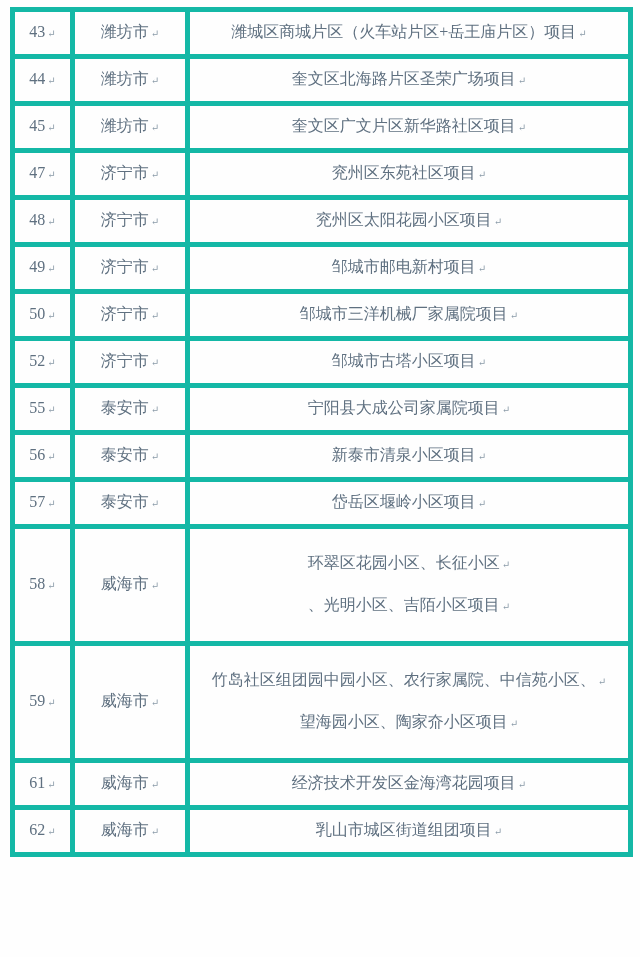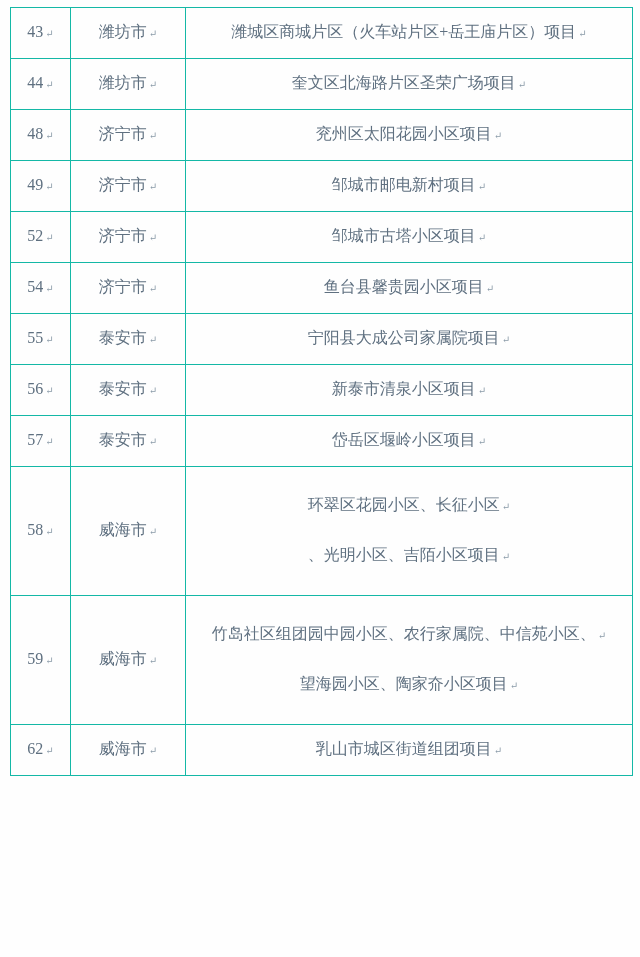--- a/index.html
+++ b/index.html
@@ -17,41 +17,41 @@
   }
   table.doc-table {
     position: absolute;
     left: 10px;
     top: 7px;
     width: 623px;
     border-collapse: collapse;
     table-layout: fixed;
   }
   table.doc-table td {
-    border: 1px solid #14b8a6;
+    border: 5px solid #14b8a6;
     text-align: center;
     vertical-align: middle;
     color: #5f7080;
     font-size: 16px;
     line-height: 40px;
     padding: 0;
     overflow: hidden;
     white-space: nowrap;
   }
   table.doc-table tr {
     height: 41px;
   }
   table.doc-table tr.multiline {
     height: auto;
   }
   table.doc-table tr.multiline td {
     padding: 14px 0;
   }
   .pline {
-    line-height: 48px;
+    line-height: 40px;
     white-space: nowrap;
   }
   .pmark {
     font-size: 10px;
     color: #8a9aa8;
     margin-left: 2px;
     vertical-align: baseline;
   }
   .col-num  { width: 60px; }
   .col-city { width: 115px; }
@@ -75,45 +75,59 @@
           </td>
         </tr>
         <tr>
           <td>44<span class="pmark">↵</span></td>
           <td>潍坊市<span class="pmark">↵</span></td>
           <td>
             <div class="pline">奎文区北海路片区圣荣广场项目<span class="pmark">↵</span></div>
           </td>
         </tr>
         <tr>
+          <td>45<span class="pmark">↵</span></td>
+          <td>潍坊市<span class="pmark">↵</span></td>
+          <td>
+            <div class="pline">奎文区广文片区新华路社区项目<span class="pmark">↵</span></div>
+          </td>
+        </tr>
+        <tr>
+          <td>47<span class="pmark">↵</span></td>
+          <td>济宁市<span class="pmark">↵</span></td>
+          <td>
+            <div class="pline">兖州区东苑社区项目<span class="pmark">↵</span></div>
+          </td>
+        </tr>
+        <tr>
           <td>48<span class="pmark">↵</span></td>
           <td>济宁市<span class="pmark">↵</span></td>
           <td>
             <div class="pline">兖州区太阳花园小区项目<span class="pmark">↵</span></div>
           </td>
         </tr>
         <tr>
           <td>49<span class="pmark">↵</span></td>
           <td>济宁市<span class="pmark">↵</span></td>
           <td>
             <div class="pline">邹城市邮电新村项目<span class="pmark">↵</span></div>
           </td>
         </tr>
         <tr>
+          <td>50<span class="pmark">↵</span></td>
+          <td>济宁市<span class="pmark">↵</span></td>
+          <td>
+            <div class="pline">邹城市三洋机械厂家属院项目<span class="pmark">↵</span></div>
+          </td>
+        </tr>
+        <tr>
           <td>52<span class="pmark">↵</span></td>
           <td>济宁市<span class="pmark">↵</span></td>
           <td>
             <div class="pline">邹城市古塔小区项目<span class="pmark">↵</span></div>
-          </td>
-        </tr>
-        <tr>
-          <td>54<span class="pmark">↵</span></td>
-          <td>济宁市<span class="pmark">↵</span></td>
-          <td>
-            <div class="pline">鱼台县馨贵园小区项目<span class="pmark">↵</span></div>
           </td>
         </tr>
         <tr>
           <td>55<span class="pmark">↵</span></td>
           <td>泰安市<span class="pmark">↵</span></td>
           <td>
             <div class="pline">宁阳县大成公司家属院项目<span class="pmark">↵</span></div>
           </td>
         </tr>
         <tr>
@@ -140,20 +154,27 @@
         </tr>
         <tr class="multiline">
           <td>59<span class="pmark">↵</span></td>
           <td>威海市<span class="pmark">↵</span></td>
           <td>
             <div class="pline">竹岛社区组团园中园小区、农行家属院、中信苑小区、<span class="pmark">↵</span></div>
             <div class="pline">望海园小区、陶家夼小区项目<span class="pmark">↵</span></div>
           </td>
         </tr>
         <tr>
+          <td>61<span class="pmark">↵</span></td>
+          <td>威海市<span class="pmark">↵</span></td>
+          <td>
+            <div class="pline">经济技术开发区金海湾花园项目<span class="pmark">↵</span></div>
+          </td>
+        </tr>
+        <tr>
           <td>62<span class="pmark">↵</span></td>
           <td>威海市<span class="pmark">↵</span></td>
           <td>
             <div class="pline">乳山市城区街道组团项目<span class="pmark">↵</span></div>
           </td>
         </tr>
       </tbody>
   </table>
 </div>
 

